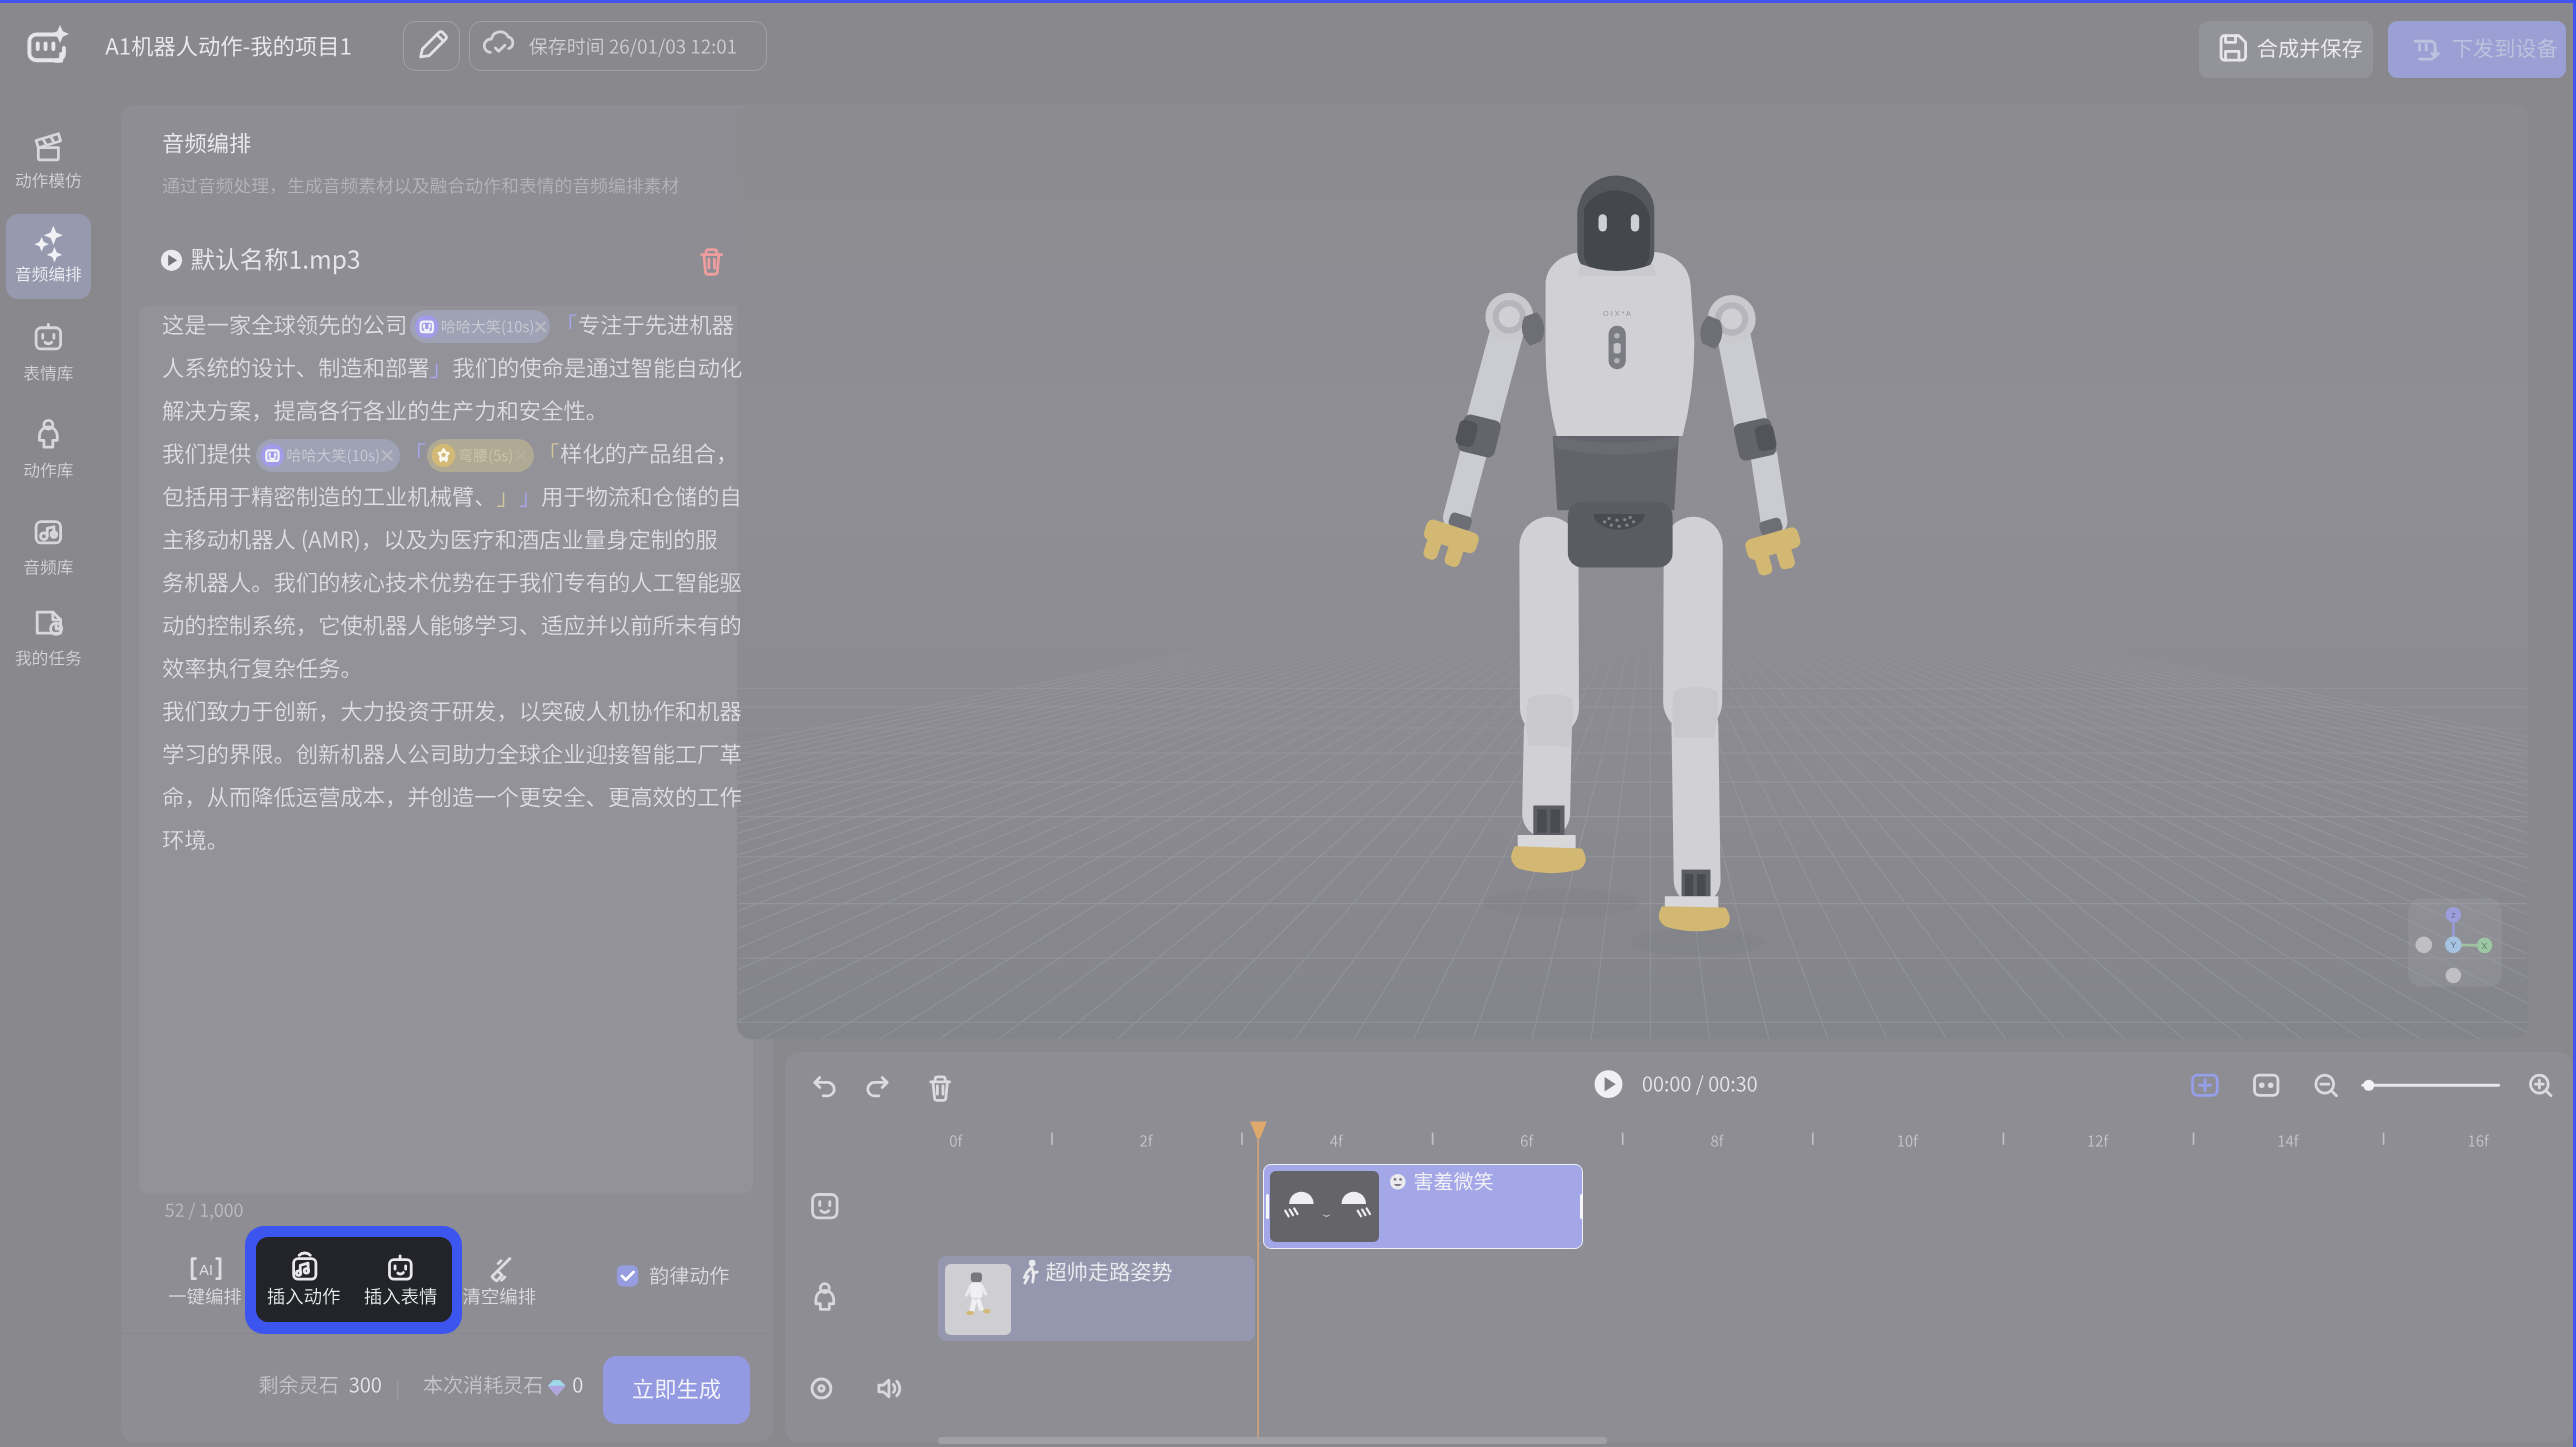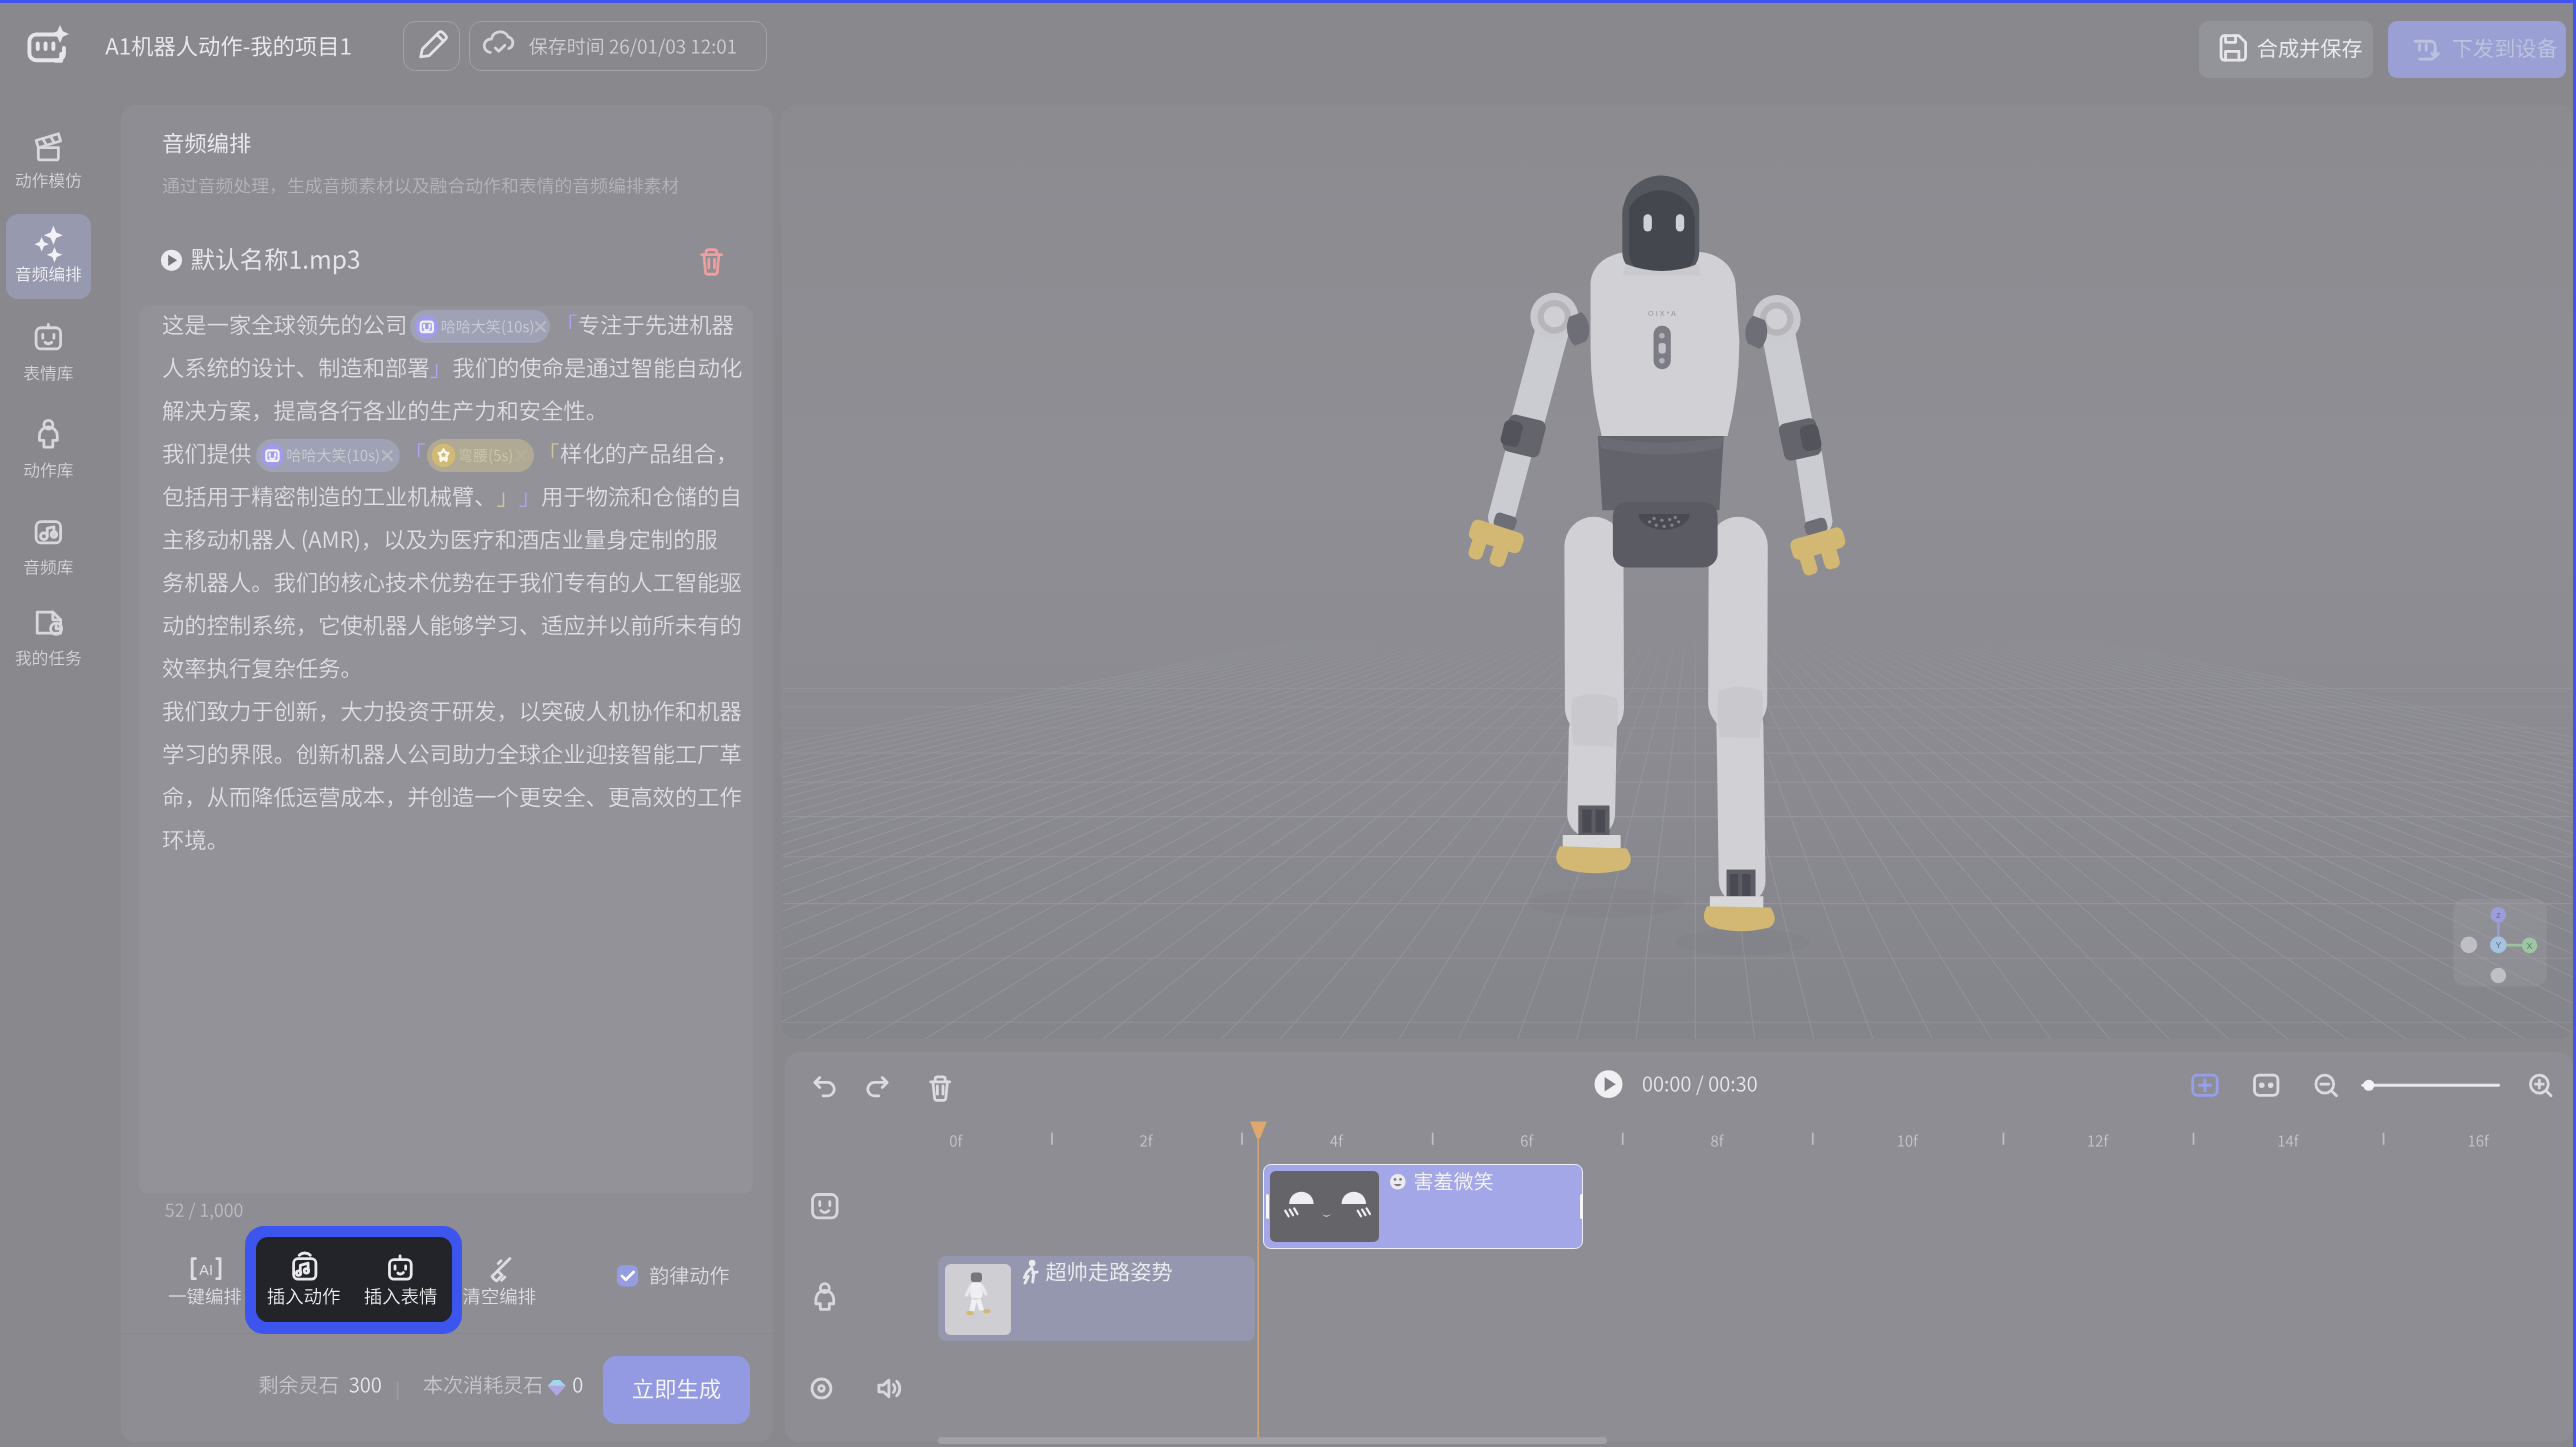--- a/index.html
+++ b/index.html
@@ -1,21 +1,21 @@
 <!DOCTYPE html>
 <html style="font-size:9px"><head><meta charset="utf-8"><style>
 * { margin:0; padding:0; box-sizing:border-box; }
 html,body { width:2576px; height:1447px; background:#88888d; overflow:hidden; font-family:"Liberation Sans",sans-serif; }
 .abs { position:absolute; }
 </style></head>
 <body>
 <div class="abs" style="left:121px;top:105px;width:652px;height:1337px;border-radius:14.5px;background:#8d8d93"></div>
 <div class="abs" style="left:139px;top:306px;width:614px;height:888px;border-radius:10px;background:#929298"></div>
 <div class="abs" style="left:5.6px;top:214px;width:85px;height:85px;border-radius:12.3px;background:#979aae"></div>
-<div class="abs" style="left:782px;top:105px;width:1791px;height:934px;border-radius:14.5px;background:linear-gradient(180deg,#8b8b90 0%,#8e8e94 40%,#8a8a90 72%,#84848b 100%);overflow:hidden">
+<div class="abs" style="left:737px;top:105px;width:1791px;height:934px;border-radius:14.5px;background:linear-gradient(180deg,#8b8b90 0%,#8e8e94 40%,#8a8a90 72%,#84848b 100%);overflow:hidden">
 <svg width="1791" height="934" viewBox="1402 188 3212 1676" xmlns="http://www.w3.org/2000/svg">
 <defs>
         <linearGradient id="gfade" x1="0" y1="0" x2="0" y2="1">
 <stop offset="0" stop-color="#fff" stop-opacity="0"></stop>
           <stop offset="0.12" stop-color="#fff" stop-opacity="0.55"></stop>
           <stop offset="0.5" stop-color="#fff" stop-opacity="0.85"></stop>
           <stop offset="1" stop-color="#fff" stop-opacity="0.8"></stop>
         </linearGradient>
 <mask id="gmask">
           <rect x="1402" y="1120" width="3212" height="790" fill="url(#gfade)"></rect>

